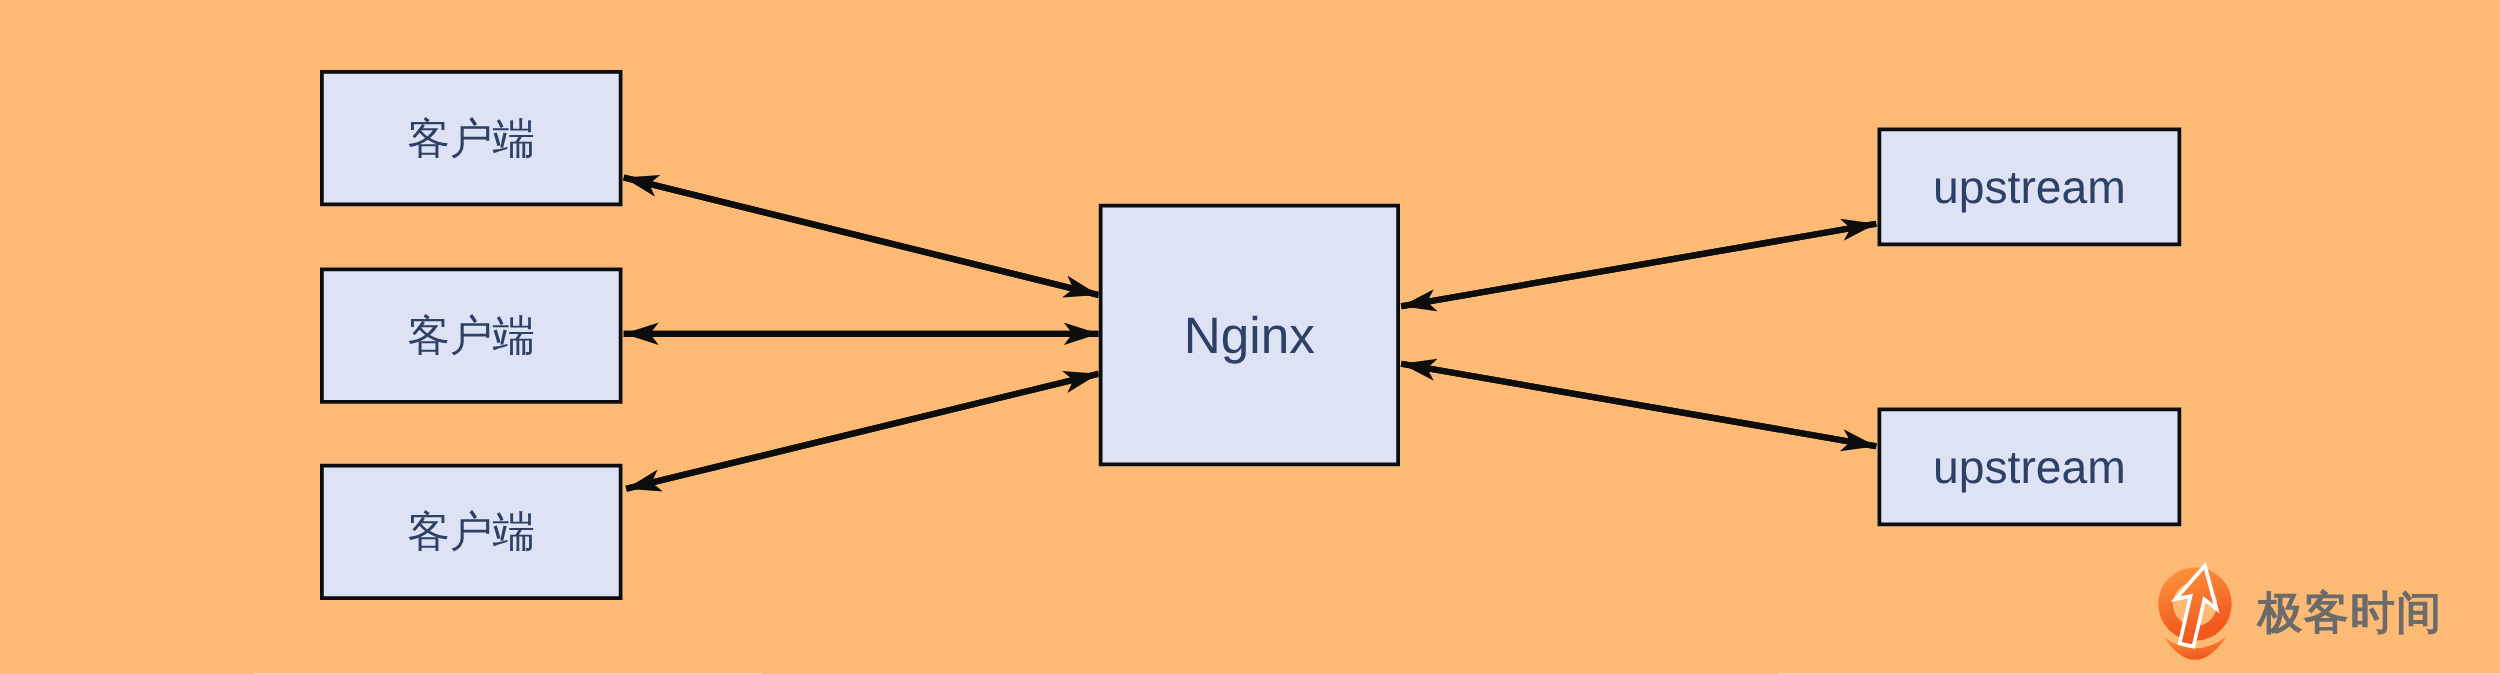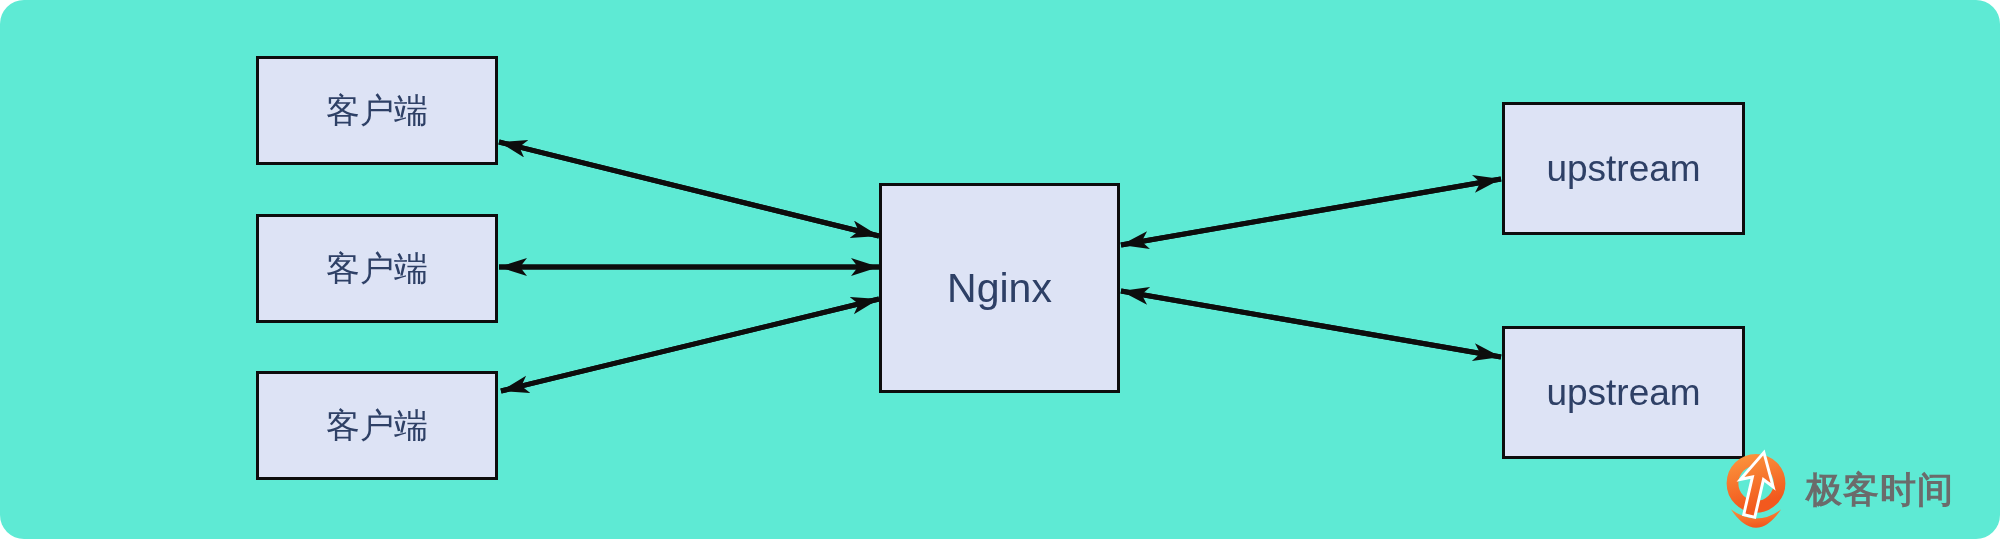--- a/index.html
+++ b/index.html
@@ -1,23 +1,22 @@
 <!DOCTYPE html>
 <html><head>
 <meta charset="utf-8">
 <style>
   html, body { margin: 0; padding: 0; background: #ffffff; }
   .canvas {
     position: relative;
     width: 2000px;
     height: 539px;
-    background: #5eead4;
+    background: #fdba74;
     font-family: "Liberation Sans", "DejaVu Sans", sans-serif;
     overflow: hidden;
-    border-radius: 24px;
   }
   .arrow-layer {
     position: absolute;
     left: 0; top: 0;
     width: 2000px; height: 539px;
     z-index: 1;
   }
   .node {
     position: absolute;
     box-sizing: border-box;
@@ -26,22 +25,22 @@
     display: flex;
     align-items: center;
     justify-content: center;
     color: #2e4066;
     z-index: 2;
   }
   .node-client   { left: 256px; width: 242px; height: 109px; font-size: 34px; }
   .node-client-1 { top: 56px;  }
   .node-client-2 { top: 214px; }
   .node-client-3 { top: 371px; }
-  .node-nginx    { left: 879px;  top: 163px; width: 241px; height: 210px; font-size: 41px; margin-top: 20px; }
-  .node-upstream { left: 1502px; width: 243px; height: 133px; font-size: 37px; }
+  .node-nginx    { left: 879px;  top: 163px; width: 241px; height: 210px; font-size: 41px; }
+  .node-upstream { left: 1502px; width: 243px; height: 95px; font-size: 37px; }
   .node-upstream-1 { top: 102px; }
   .node-upstream-2 { top: 326px; }
 
   .brand {
     position: absolute;
     left: 1714px;
     top: 444px;
     height: 92px;
     display: flex;
     align-items: center;

